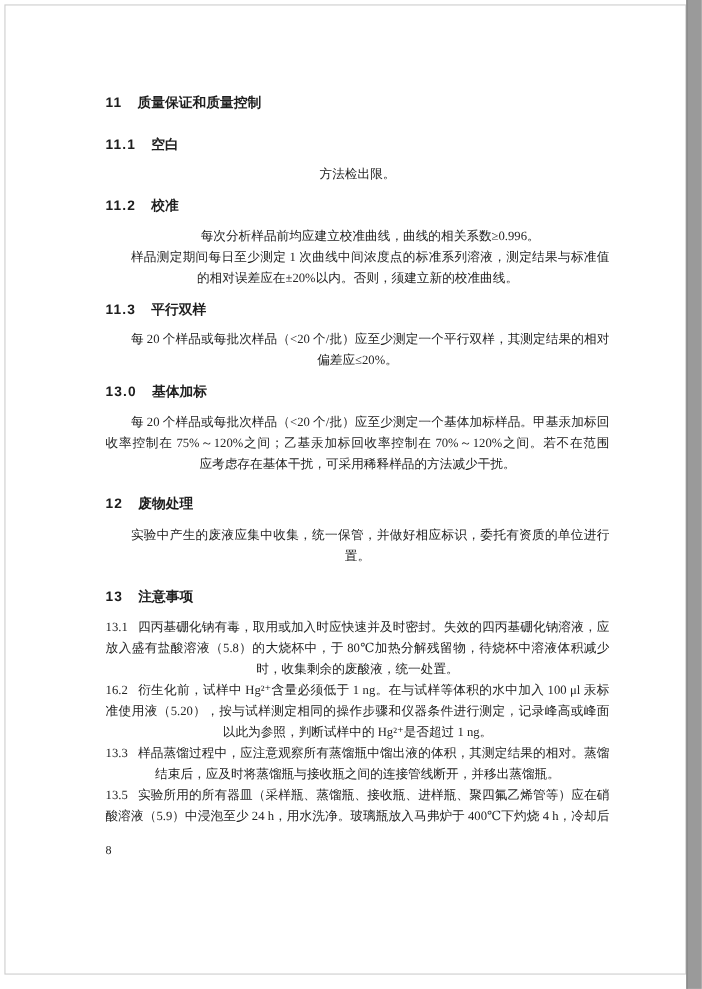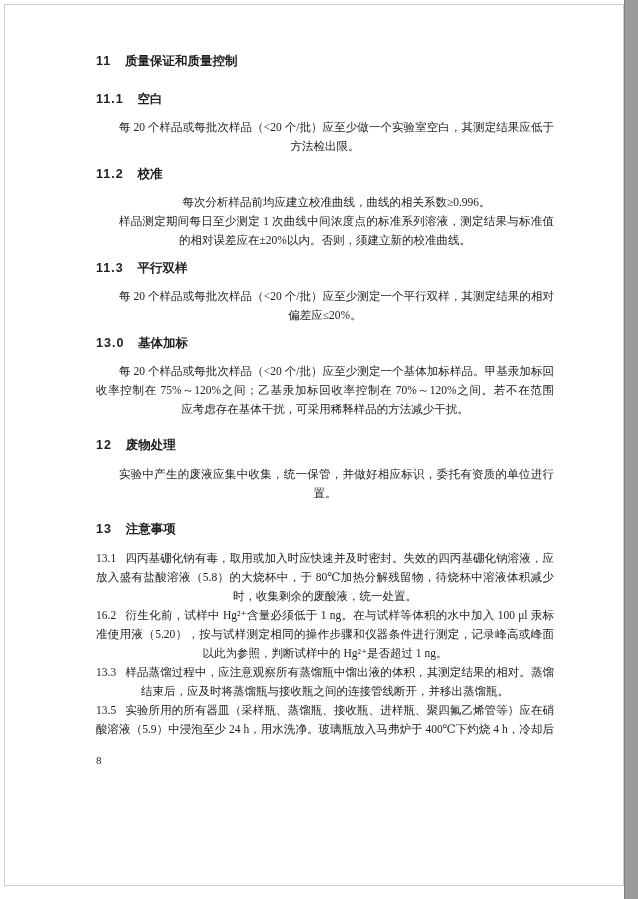--- a/index.html
+++ b/index.html
@@ -20,21 +20,21 @@
   }
   .page-border {
     position: absolute; left: 4px; top: 4px;
     width: 620px; height: 882px;
     border: 1px solid #cdcdcd;
     pointer-events: none;
   }
   .content {
     position: absolute; left: 96px; top: 0;
     width: 458px;
-    padding-top: 52px;
+    padding-top: 84px;
     display: flex; flex-direction: column;
   }
   .heading {
     font-family: "Liberation Sans", "DejaVu Sans", sans-serif;
     font-weight: bold;
     font-size: 12.5px;
     line-height: 19px;
     color: #1e1e1e;
     white-space: nowrap;
   }
@@ -65,21 +65,20 @@
 </style>
 </head>
 <body>
 
 <div class="page">
   <div class="page-border"></div>
   <div class="content" id="doc-content">
       <div class="heading h1"><span class="sec-num">11</span><span class="sec-title">质量保证和质量控制</span></div>
       <div class="heading h2"><span class="sec-num">11.1</span><span class="sec-title">空白</span></div>
       <div class="para">
-        <div class="line just indent">每 20 个样品或每批次样品（&lt;20 个/批）应至少做一个实验室空白，其测定结果应低于</div>
         <div class="line">方法检出限。</div>
       </div>
       <div class="heading h2"><span class="sec-num">11.2</span><span class="sec-title">校准</span></div>
       <div class="para">
         <div class="line indent">每次分析样品前均应建立校准曲线，曲线的相关系数≥0.996。</div>
       </div>
       <div class="para">
         <div class="line just indent">样品测定期间每日至少测定 1 次曲线中间浓度点的标准系列溶液，测定结果与标准值间</div>
         <div class="line">的相对误差应在±20%以内。否则，须建立新的校准曲线。</div>
       </div>

